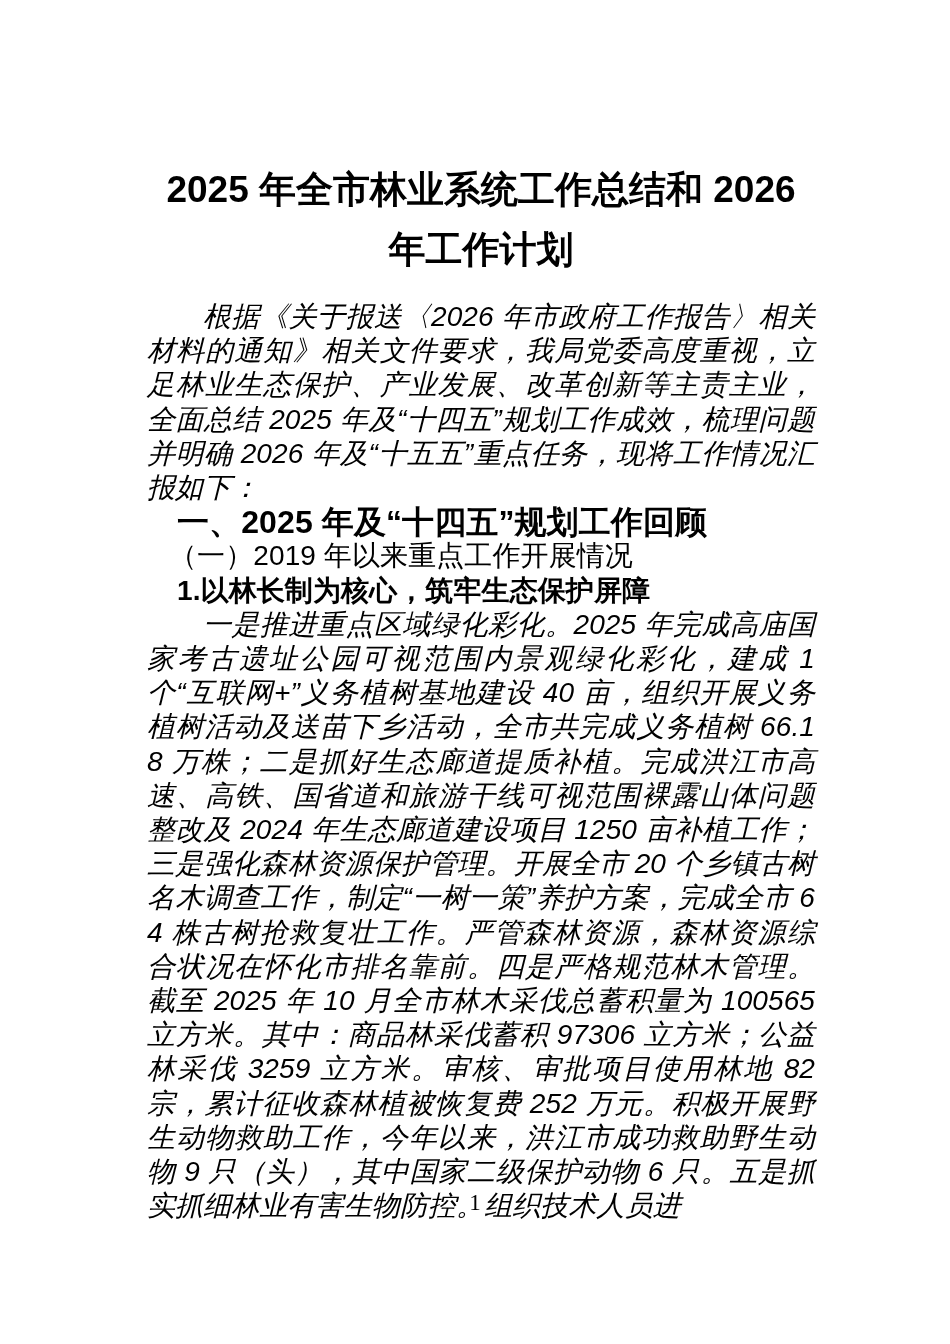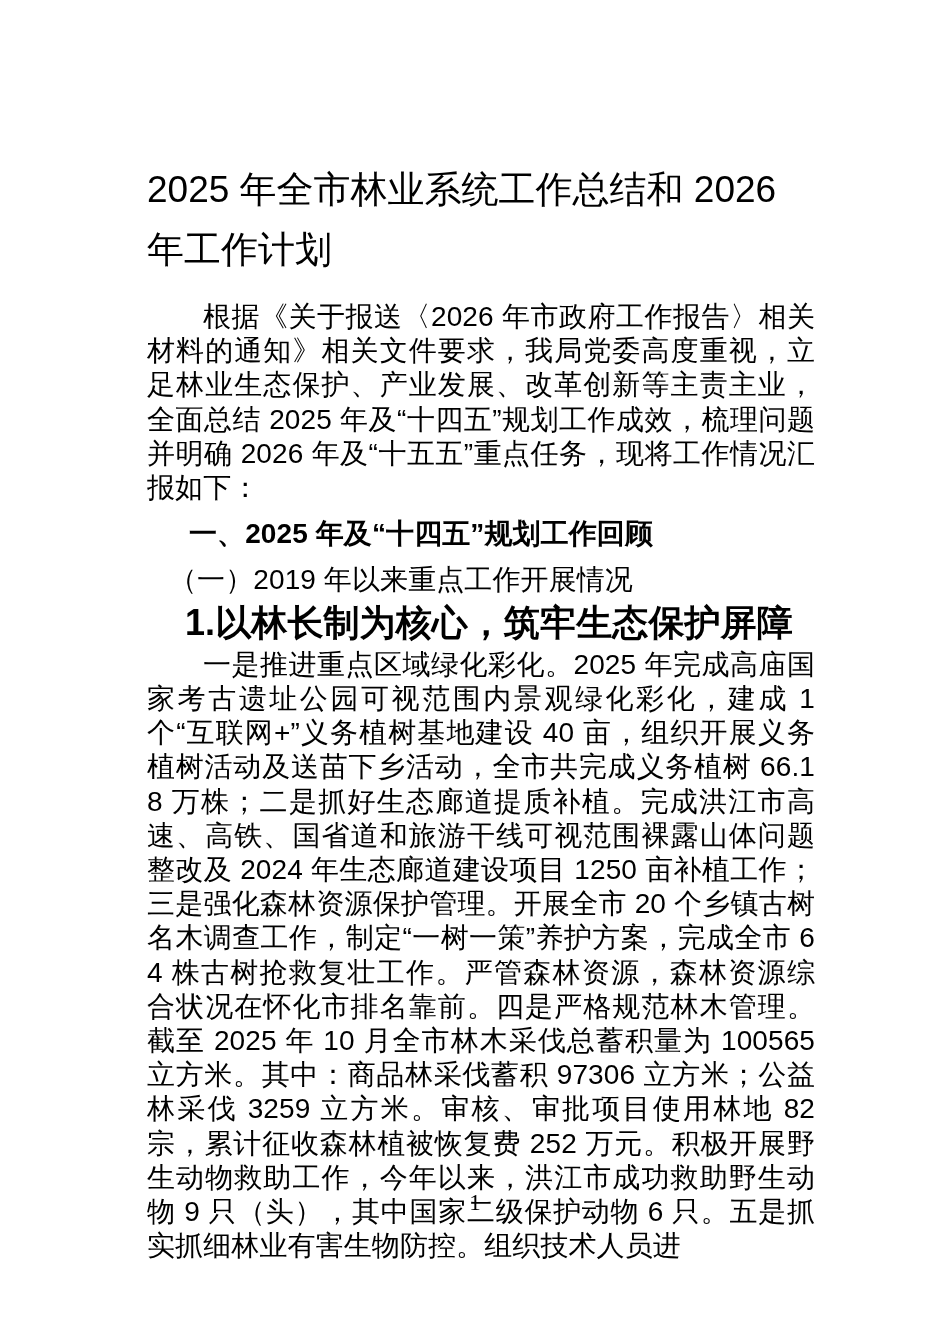--- a/index.html
+++ b/index.html
@@ -28,70 +28,71 @@
   .content {
     position: absolute;
     left: 147px;
     top: 160px;
     width: 668px;
   }
 
   
   .doc-title {
     font-size: 37px;
-    font-weight: 400;
+    font-weight: 700;
     line-height: 60px;
-    text-align: left;
+    text-align: center;
     letter-spacing: 0px;
     margin: 0 0 20px 0;
     font-family: "Liberation Sans", "DejaVu Sans", sans-serif;
   }
 
   
   .para {
     font-size: 28px;
     line-height: 34.2px;
     font-weight: 400;
     text-align: justify;
     text-justify: inter-ideograph;
     text-align-last: left;
     margin: 0;
     letter-spacing: 0.1px;
     word-break: break-all;
+    font-style: italic;
   }
   .para.indent {
     text-indent: 56px;
   }
 
   
   .h-level1 {
-    font-size: 28px;
+    font-size: 32px;
     line-height: 34.2px;
     font-weight: 600;
-    margin: 12px;
+    margin: 0;
     text-indent: 30px;
     letter-spacing: 0.1px;
   }
 
   
   .h-level2 {
     font-size: 28px;
     line-height: 34.2px;
     font-weight: 400;
     margin: 0;
     text-indent: 22px;
     letter-spacing: 0.1px;
   }
 
   
   .h-level3 {
-    font-size: 36px;
+    font-size: 28px;
     line-height: 34.2px;
     font-weight: 700;
-    margin: 8px;
+    margin: 0;
     text-indent: 30px;
     letter-spacing: 0.1px;
   }
 
   
   .page-number {
     position: absolute;
     left: 0;
     top: 1190px;
     width: 950px;

